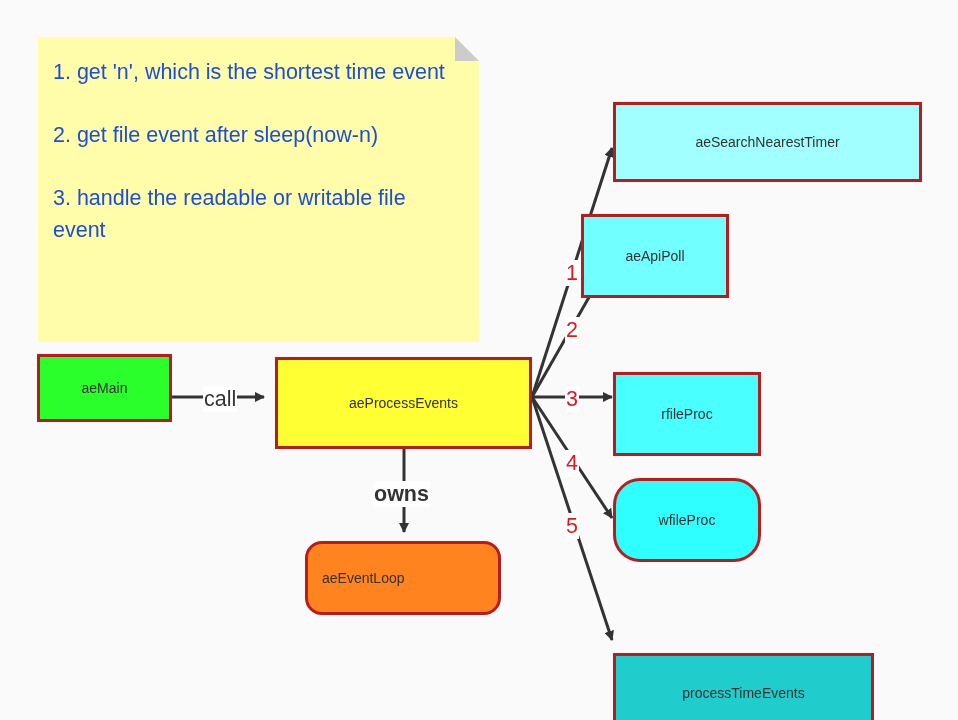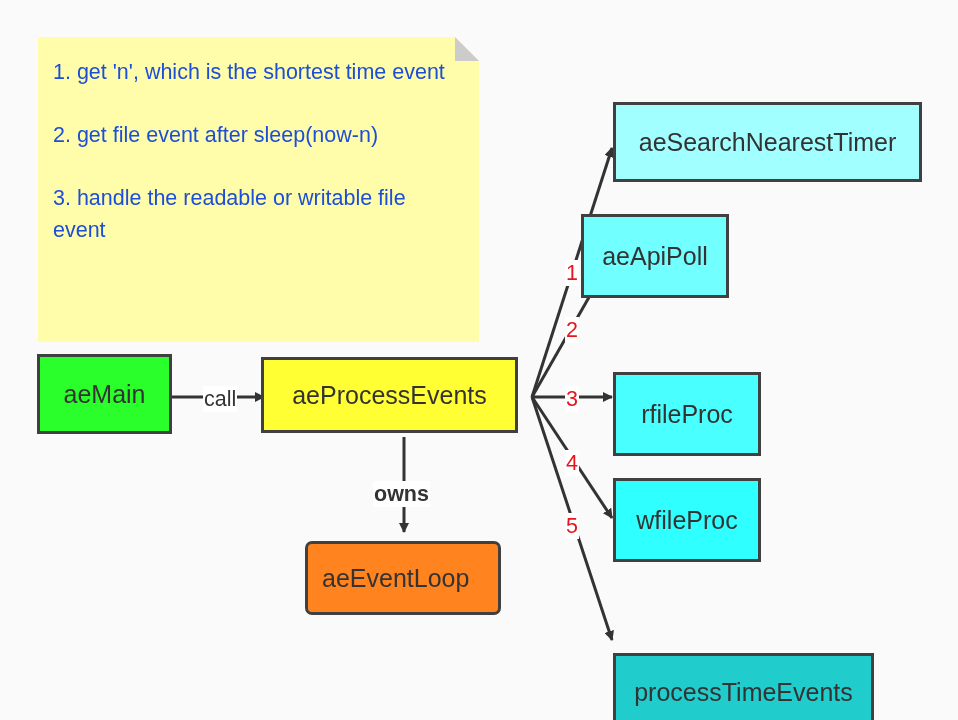--- a/index.html
+++ b/index.html
@@ -5,22 +5,22 @@
   html, body { margin: 0; padding: 0; }
   body { width: 958px; height: 720px; background: #fafafa; position: relative; overflow: hidden;
          font-family: "Liberation Sans", sans-serif; color: #333; }
   #diagram { position: absolute; left: 0; top: 0; width: 958px; height: 720px; }
   .note { position: absolute; left: 38px; top: 37px; width: 441px; height: 305px; background: #fffcaa;
           clip-path: polygon(0 0, 417px 0, 441px 24px, 441px 100%, 0 100%); }
   .note-fold { position: absolute; left: 455px; top: 37px; width: 24px; height: 24px; background: #cccccc;
                clip-path: polygon(0 0, 100% 100%, 0 100%); }
   .note-text { position: absolute; left: 53px; top: 57px; width: 410px; font-size: 21.5px; line-height: 31.5px; color: #1d4ed8; }
   .note-text p { margin: 0 0 31.5px 0; }
-  .node { position: absolute; box-sizing: border-box; border: 3px solid #404040; display: flex; align-items: center;
-          font-size: 25px; color: #333; }
+  .node { position: absolute; box-sizing: border-box; border: 3px solid #b91c1c; display: flex; align-items: center;
+          font-size: 14px; color: #333; }
   .edge-label { position: absolute; background: #fff; font-size: 21.5px; line-height: 26px; padding: 0 1px; }
   .num-label { color: #e8141b; }
   .center { justify-content: center; }
 </style>
 </head>
 <body>
 
 <div id="diagram">
 
   <svg width="958" height="720" style="position:absolute;left:0;top:0">
@@ -48,45 +48,45 @@
   </svg>
 
   <div class="note"></div>
   <div class="note-fold"></div>
   <div class="note-text">
     <p>1. get 'n', which is the shortest time event</p>
     <p>2. get file event after sleep(now-n)</p>
     <p>3. handle the readable or writable file event</p>
   </div>
 
-  <div class="node center" style="left:37px;top:354px;width:135px;height:80px;background:#2bff2b;">
+  <div class="node center" style="left:37px;top:354px;width:135px;height:68px;background:#2bff2b;">
     <span>aeMain</span>
   </div>
 
-  <div class="node center" style="left:261px;top:357px;width:257px;height:76px;background:#ffff33;justify-content:center;">
+  <div class="node center" style="left:275px;top:357px;width:257px;height:92px;background:#ffff33;justify-content:center;">
     <span>aeProcessEvents</span>
   </div>
 
-  <div class="node" style="left:305px;top:541px;width:196px;height:74px;background:#ff8420;border-radius:7px;padding-left:14px;">
+  <div class="node" style="left:305px;top:541px;width:196px;height:74px;background:#ff8420;border-radius:17px;padding-left:14px;">
     <span>aeEventLoop</span>
   </div>
 
   <div class="node center" style="left:613px;top:102px;width:309px;height:80px;background:#a2ffff;">
     <span>aeSearchNearestTimer</span>
   </div>
 
   <div class="node center" style="left:581px;top:214px;width:148px;height:84px;background:#72ffff;">
     <span>aeApiPoll</span>
   </div>
 
   <div class="node center" style="left:613px;top:352px;width:148px;height:84px;background:#49ffff;margin-top:20px;">
     <span>rfileProc</span>
   </div>
 
-  <div class="node center" style="left:613px;top:478px;width:148px;height:84px;background:#30ffff;">
+  <div class="node center" style="left:613px;top:478px;width:148px;height:84px;background:#30ffff;border-radius:27px;">
     <span>wfileProc</span>
   </div>
 
   <div class="node center" style="left:613px;top:605px;width:261px;height:79px;background:#21cccc;margin-top:48px;">
     <span>processTimeEvents</span>
   </div>
 
   <span class="edge-label" style="left:203px;top:386px;">call</span>
   <span class="edge-label" style="left:373px;top:481px;font-weight:bold;">owns</span>
   <span class="edge-label num-label" style="left:565px;top:260px;">1</span>

